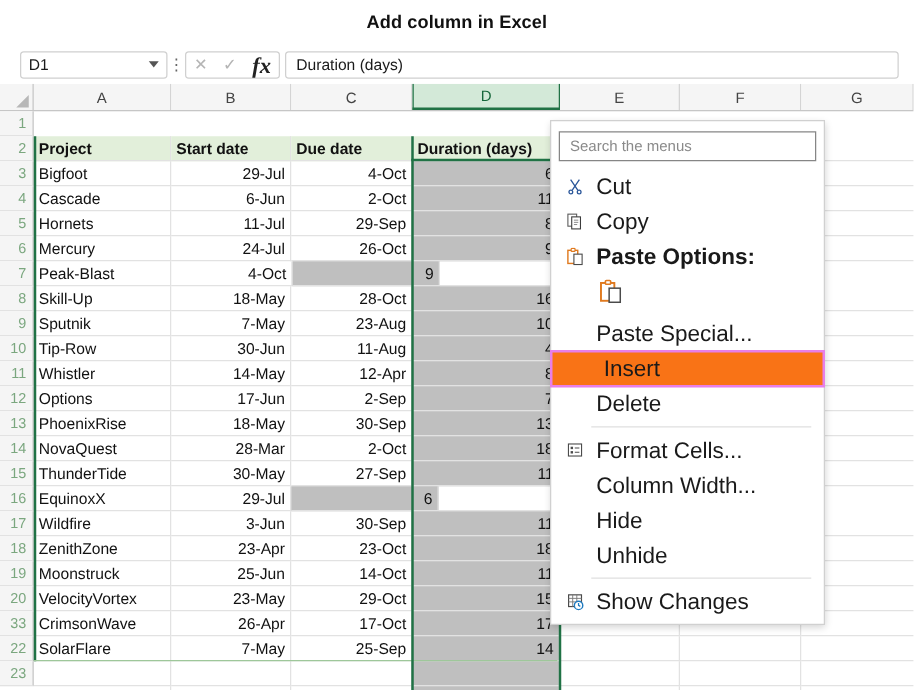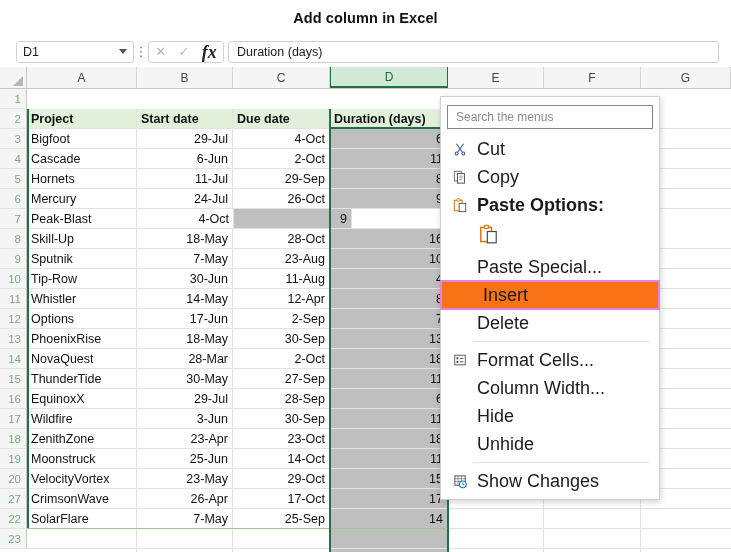--- a/index.html
+++ b/index.html
@@ -346,21 +346,21 @@
         <div class="row-head">11</div>
         <div class="row-head">12</div>
         <div class="row-head">13</div>
         <div class="row-head">14</div>
         <div class="row-head">15</div>
         <div class="row-head">16</div>
         <div class="row-head">17</div>
         <div class="row-head">18</div>
         <div class="row-head">19</div>
         <div class="row-head">20</div>
-        <div class="row-head">27</div>
+        <div class="row-head">33</div>
         <div class="row-head">22</div>
         <div class="row-head">23</div>
       </div>
     <div id="sheet">
       <div id="tbl-border-left"></div>
       <div id="tbl-border-bottom"></div>
       <div id="colD-sel-border"></div>
       <div id="colD-head-fill"></div>
       <div id="colD-handle"></div>
     <div class="grid-row hdr-row">
@@ -484,21 +484,20 @@
           <div class="cell c-b">30-May</div>
           <div class="cell c-c">27-Sep</div>
           <div class="cell c-d selfill">11</div>
           <div class="cell c-e"></div>
           <div class="cell c-f"></div>
           <div class="cell c-g"></div>
         </div>
         <div class="grid-row">
           <div class="cell c-a">EquinoxX</div>
           <div class="cell c-b">29-Jul</div>
-          <div class="cell c-c">28-Sep</div>
           <div class="cell c-d selfill">6</div>
           <div class="cell c-e"></div>
           <div class="cell c-f"></div>
           <div class="cell c-g"></div>
         </div>
         <div class="grid-row">
           <div class="cell c-a">Wildfire</div>
           <div class="cell c-b">3-Jun</div>
           <div class="cell c-c">30-Sep</div>
           <div class="cell c-d selfill">11</div>

